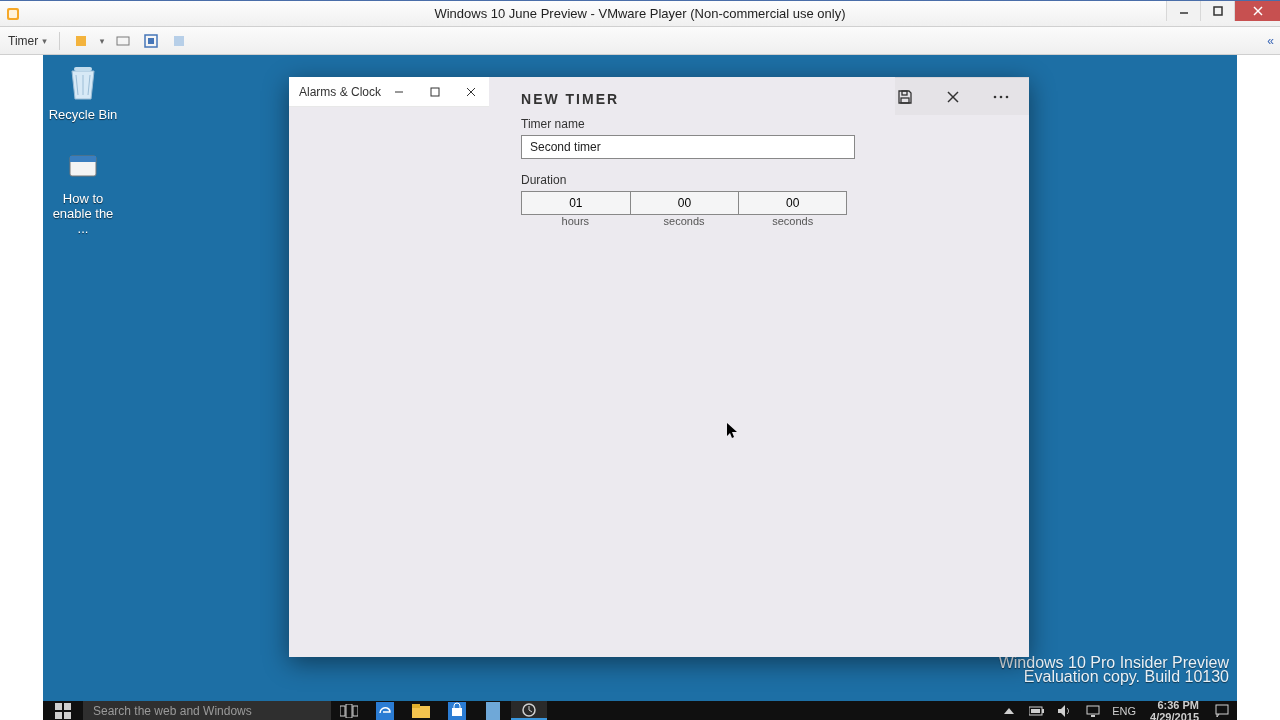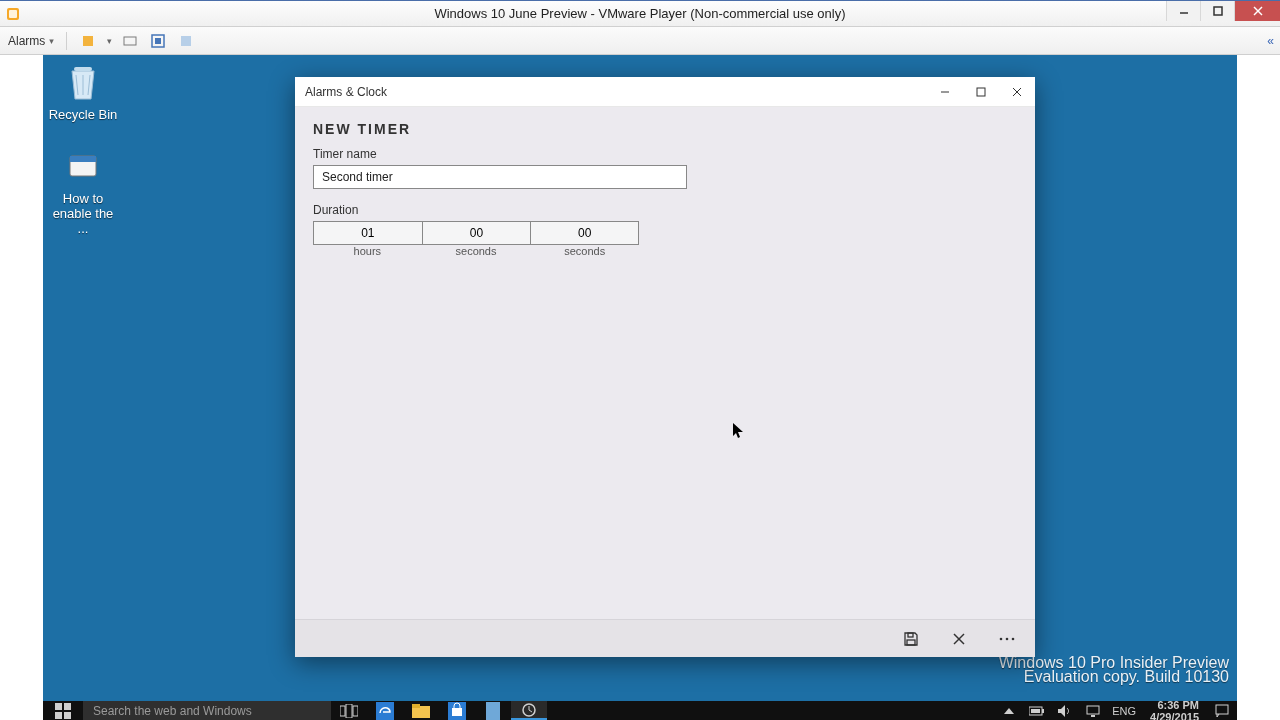--- a/index.html
+++ b/index.html
@@ -94,43 +94,43 @@
   .task-icon.active { background:#2a2a2a; border-bottom:2px solid #3a96dd;}
   .tray {
     margin-left:auto; display:flex; align-items:center; gap:10px; padding:0 6px;
     font-size:11px;
   }
   .tray .clock { text-align:right; line-height:12px; padding:0 4px;font-weight:bold;}
   .tray-icon { width:18px; display:flex; align-items:center; justify-content:center;}
 
   
   .app-window {
-    position:absolute; top:22px; left:252px; width:740px; height:580px;
+    position:absolute; top:22px; left:246px; width:740px; height:580px;
     background:#eceaef; box-shadow:0 6px 24px rgba(0,0,0,.45);
-    display:flex; flex-direction:column;
+    display:flex; gap:14px;
   }
   .app-titlebar {
     height:30px; background:#fff; display:flex; align-items:center;
     padding-left:10px; font-size:12px; color:#333;
     border-bottom:1px solid #e8e8e8;
   }
   .app-winbtns { margin-left:auto; display:flex;}
   .app-winbtn {
     width:36px; height:30px; display:flex; align-items:center; justify-content:center;
     font-size:11px; color:#333;
   }
 
   .app-body { flex:1; padding:14px 18px 0; }
   .app-heading {
     font-size:14px; font-weight:600; letter-spacing:2px;
     color:#333; margin-bottom:10px;
   }
   .fld-label { font-size:12px; color:#333; margin-bottom:4px; margin-top:8px;}
   .txt-input {
-    width:374px; height:24px; border:1px solid #888;
+    width:334px; height:24px; border:1px solid #888;
     background:#fff; font-size:12px; padding:0 8px; color:#222;
   }
   .duration-row {
     display:flex; width:326px; margin-top:4px;
   }
   .dur-cell {
     flex:1; text-align:center;
   }
   .dur-box {
     border:1px solid #888; border-right:none;
@@ -186,21 +186,21 @@
         <svg width="10" height="10">
             <line x1="1" y1="1" x2="9" y2="9" stroke="#fff" stroke-width="1.5"></line>
             <line x1="9" y1="1" x2="1" y2="9" stroke="#fff" stroke-width="1.5"></line>
           </svg>
       </div>
     </div>
   </div>
 
   <div class="host-toolbar">
     <div class="player">
-      <span>Alarms</span>
+      <span>Timer</span>
       <span style="font-size:9px;color:#666;">▾</span>
     </div>
     <div class="sep"></div>
     <div class="host-tb-icon">
       <svg width="14" height="14">
           <rect x="2" y="2" width="10" height="10" fill="#f3b33d"></rect>
         </svg>
     </div>
     <span style="font-size:9px;color:#666;">▾</span>
     <div class="host-tb-icon">

